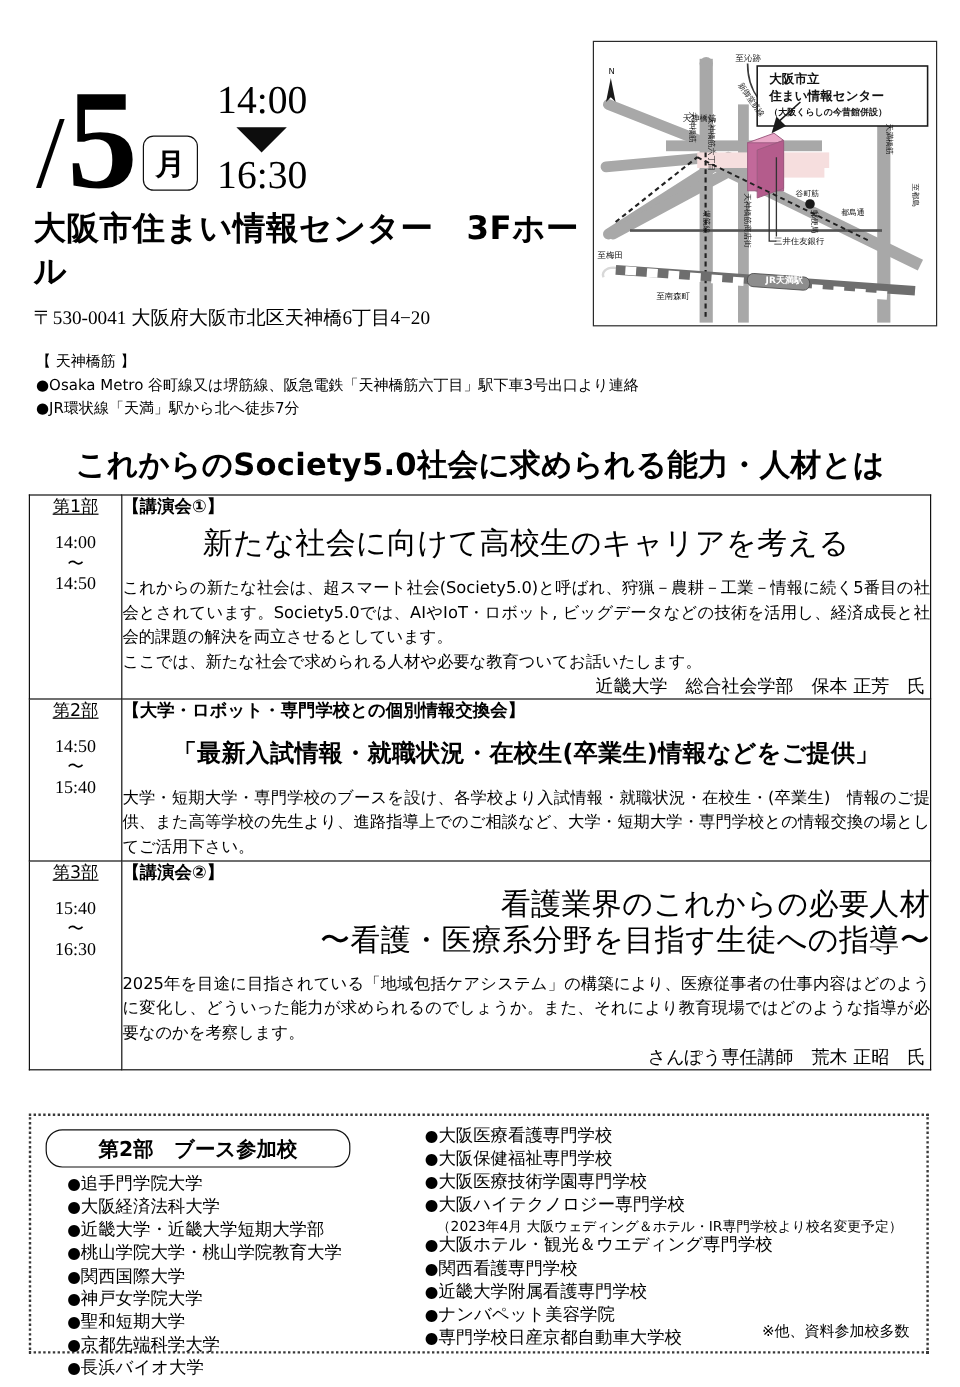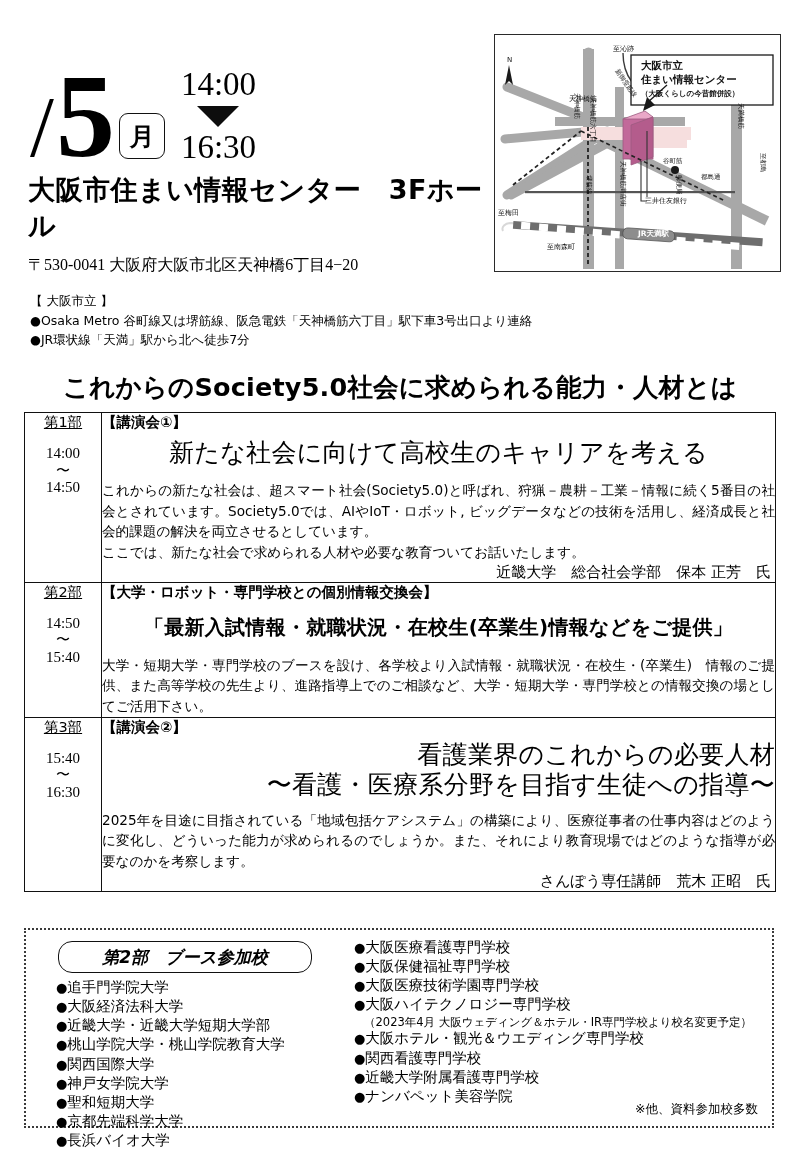--- a/index.html
+++ b/index.html
@@ -215,33 +215,32 @@
     position: absolute;
     left: 24px;
     top: 928px;
     width: 750px;
     height: 200px;
     border: 2px dotted #3a3a3a;
     box-sizing: border-box;
   }
   #booth-heading {
     position: absolute;
-    left: 32px;
+    left: 12px;
     top: 11px;
     width: 252px;
     height: 30px;
     border: 1.6px solid #111;
     border-radius: 14px;
     display: flex;
     align-items: center;
     justify-content: center;
     font-size: 17px;
     font-weight: bold;
     font-family: "DejaVu Sans", sans-serif;
-    font-style: italic;
   }
   #booth-col-left {
     position: absolute;
     left: 30px;
     top: 48px;
     width: 320px;
   }
   #booth-col-right {
     position: absolute;
     left: 328px;
@@ -282,21 +281,21 @@
       <div class="time-text">14:00</div>
       <div id="time-arrow"></div>
       <div class="time-text">16:30</div>
     </div>
   </div>
   <div id="venue-line">大阪市住まい情報センター　3Fホール</div>
   <div id="address-line">〒530-0041 大阪府大阪市北区天神橋6丁目4−20</div>
 </div>
 
 <div id="access-block">
-  <div id="access-title">【 大阪市立 】</div>
+  <div id="access-title">【 天神橋筋 】</div>
   <div class="access-line">●Osaka Metro 谷町線又は堺筋線、阪急電鉄「天神橋筋六丁目」駅下車3号出口より連絡</div>
   <div class="access-line">●JR環状線「天満」駅から北へ徒歩7分</div>
 </div>
 
 <div id="map-wrap">
   <svg id="map-svg" width="283" height="234" viewBox="0 0 283 234" xmlns="http://www.w3.org/2000/svg">
     <rect x="0" y="0" width="283" height="234" fill="#ffffff"></rect>
 
     <g stroke="#a8a8a8" stroke-width="9" fill="none" stroke-linecap="round">
       <path d="M12,52 L98,86"></path>
@@ -471,15 +470,16 @@
   <div id="booth-col-right">
       <div class="school-item"><span class="bullet">●</span><span>大阪医療看護専門学校</span></div>
       <div class="school-item"><span class="bullet">●</span><span>大阪保健福祉専門学校</span></div>
       <div class="school-item"><span class="bullet">●</span><span>大阪医療技術学園専門学校</span></div>
       <div class="school-item"><span class="bullet">●</span><span>大阪ハイテクノロジー専門学校</span></div>
       <div class="school-note">（2023年4月 大阪ウェディング＆ホテル・IR専門学校より校名変更予定）</div>
       <div class="school-item"><span class="bullet">●</span><span>大阪ホテル・観光＆ウエディング専門学校</span></div>
       <div class="school-item"><span class="bullet">●</span><span>関西看護専門学校</span></div>
       <div class="school-item"><span class="bullet">●</span><span>近畿大学附属看護専門学校</span></div>
       <div class="school-item"><span class="bullet">●</span><span>ナンバペット美容学院</span></div>
+      <div class="school-item"><span class="bullet">●</span><span>専門学校日産京都自動車大学校</span></div>
     </div>
   <div id="booth-footnote">※他、資料参加校多数</div>
 </div>
 
 </body></html>

